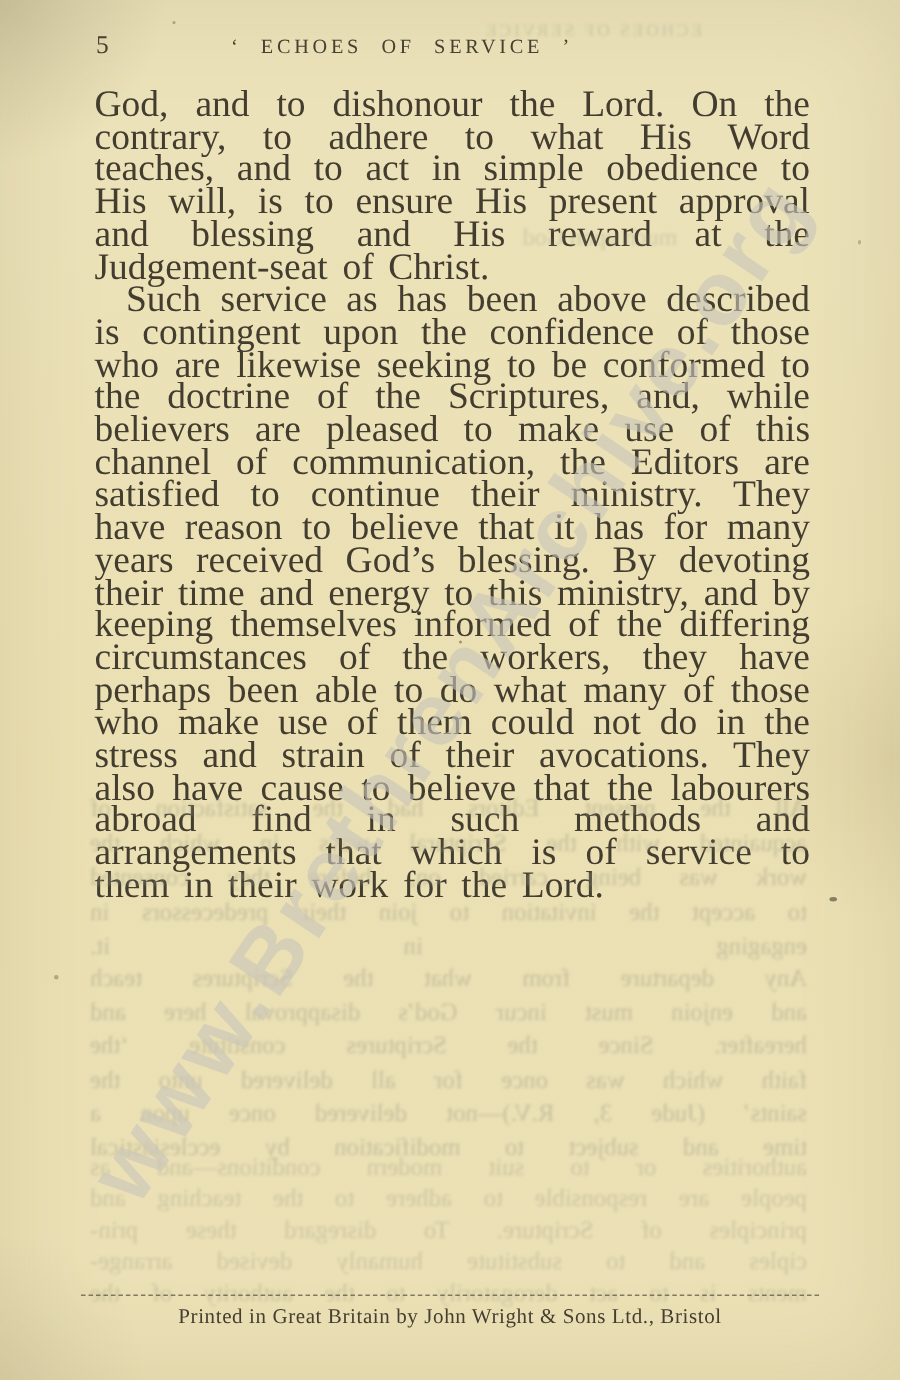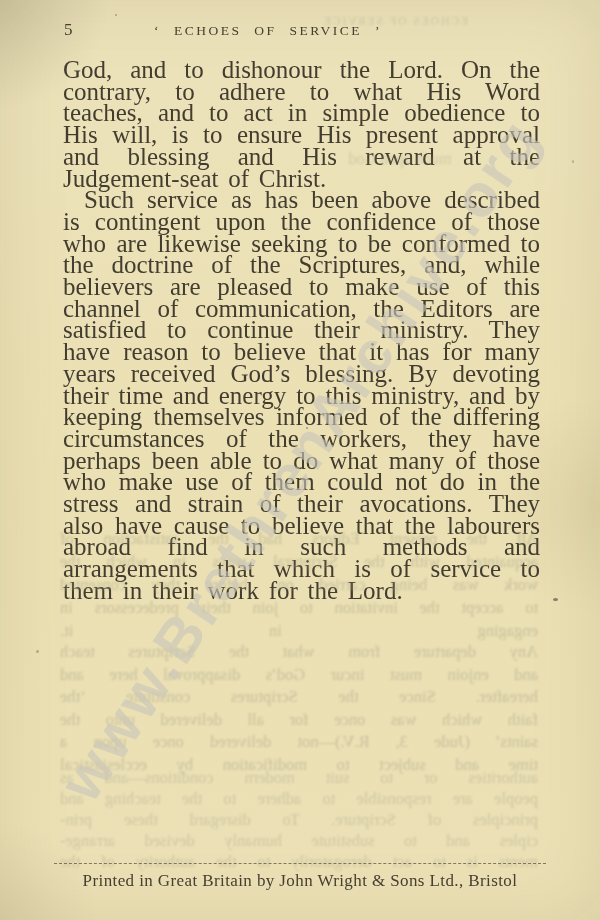--- a/index.html
+++ b/index.html
@@ -73,21 +73,21 @@
     transform:rotate(-56deg);
     pointer-events:none;
   }
   
   .footrule{
     position:absolute;left:54px;top:863px;width:492px;height:0;
     border-top:1px dashed rgba(72,66,48,0.65);
   }
   .imprint{
     position:absolute;left:0;top:871px;width:600px;text-align:center;
-    font-size:17px;color:#453f2f;letter-spacing:0.4px;
+    font-size:14px;color:#453f2f;letter-spacing:0.4px;
   }
   
   .speck{position:absolute;border-radius:50%;background:#6d6650;}
   .s1{left:553px;top:598px;width:5px;height:3px;opacity:0.8;}
   .s2{left:306px;top:427px;width:2px;height:2px;opacity:0.6;}
   .s3{left:36px;top:650px;width:3px;height:3px;opacity:0.45;}
   .s4{left:115px;top:14px;width:2px;height:2px;opacity:0.5;}
   .s5{left:572px;top:160px;width:2px;height:3px;opacity:0.4;}
 </style>
 </head>

